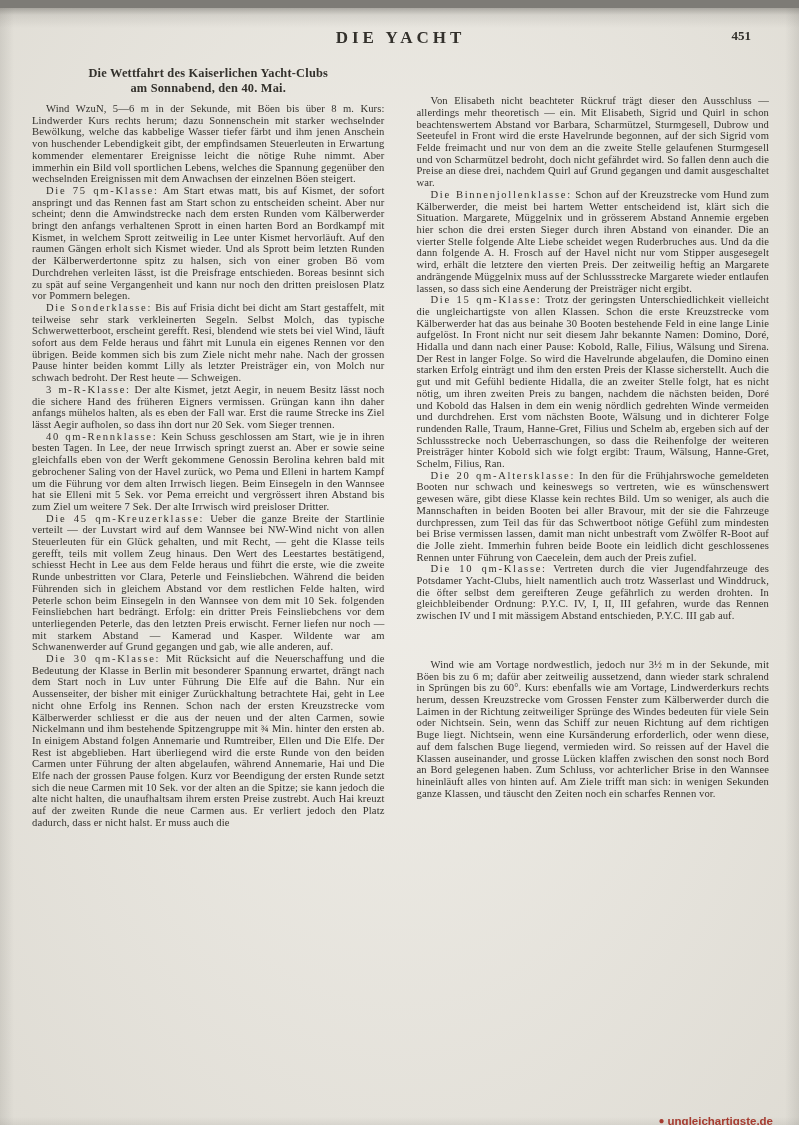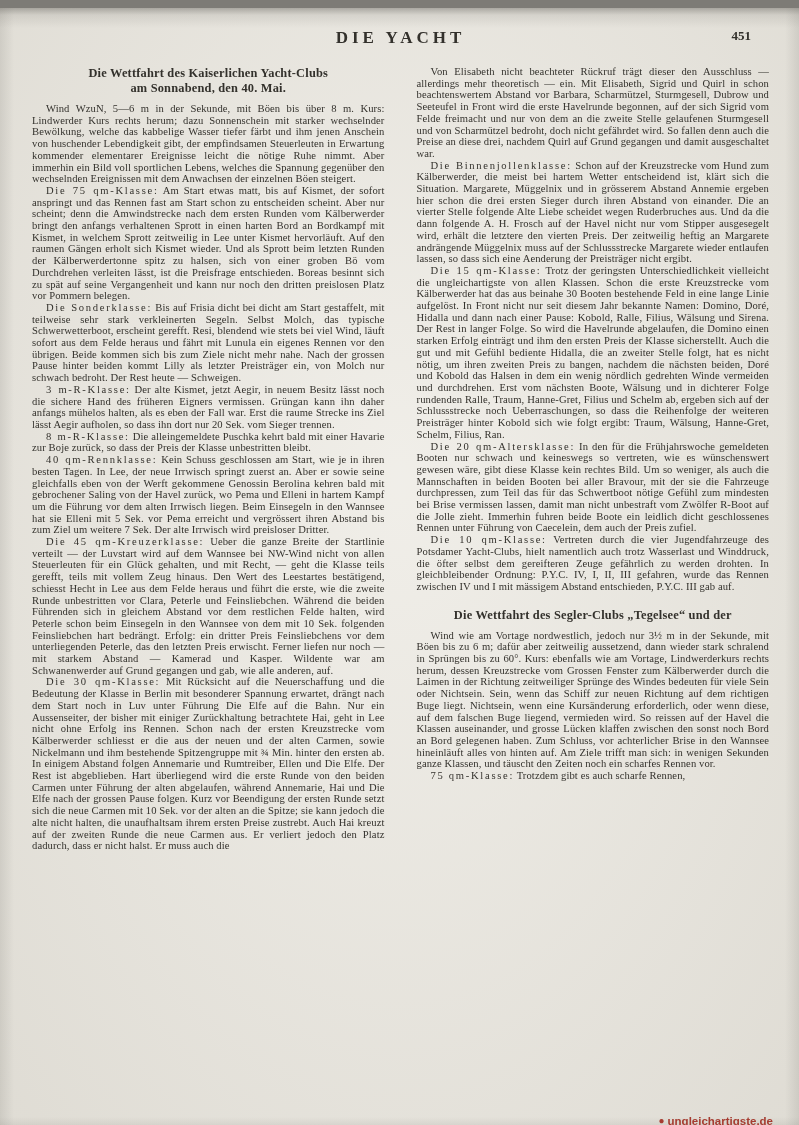--- a/index.html
+++ b/index.html
@@ -42,20 +42,21 @@
   .masthead .pagenum {
     position: absolute;
     right: 18px;
     top: 8px;
     font-size: 13px;
     font-weight: bold;
   }
   .columns {
     display: flex;
     gap: 32px;
+    align-items: center;
   }
   .col {
     flex: 1 1 0;
     text-align: justify;
     font-size: 10.6px;
     line-height: 11.7px;
     letter-spacing: 0.1px;
   }
   h2.art-title {
     margin: 0 0 7px 0;
@@ -110,38 +111,36 @@
 
     <div class="col">
       <h2 class="art-title">
         <span>Die Wettfahrt des Kaiserlichen Yacht-Clubs</span><br>
         <span>am Sonnabend, den 40. Mai.</span>
       </h2>
       <p class="para"><span>Wind WzuN, 5—6 m in der Sekunde, mit Böen bis über 8 m. Kurs: Lindwerder Kurs rechts herum; dazu Sonnenschein mit starker wechselnder Bewölkung, welche das kabbelige Wasser tiefer färbt und ihm jenen Anschein von huschender Lebendigkeit gibt, der empfindsamen Steuerleuten in Erwartung kommender elementarer Ereignisse leicht die nötige Ruhe nimmt. Aber immerhin ein Bild voll sportlichen Lebens, welches die Spannung gegenüber den wechselnden Ereignissen mit dem Anwachsen der einzelnen Böen steigert.</span></p>
       <p class="para"><span class="lead">Die 75 qm-Klasse:</span><span> Am Start etwas matt, bis auf Kismet, der sofort anspringt und das Rennen fast am Start schon zu entscheiden scheint. Aber nur scheint; denn die Amwindstrecke nach dem ersten Runden vom Kälberwerder bringt den anfangs verhaltenen Sprott in einen harten Bord an Bordkampf mit Kismet, in welchem Sprott zeitweilig in Lee unter Kismet hervorläuft. Auf den raumen Gängen erholt sich Kismet wieder. Und als Sprott beim letzten Runden der Kälberwerdertonne spitz zu halsen, sich von einer groben Bö vom Durchdrehen verleiten lässt, ist die Preisfrage entschieden. Boreas besinnt sich zu spät auf seine Vergangenheit und kann nur noch den dritten preislosen Platz vor Pommern belegen.</span></p>
       <p class="para"><span class="lead">Die Sonderklasse:</span><span> Bis auf Frisia dicht bei dicht am Start gestaffelt, mit teilweise sehr stark verkleinerten Segeln. Selbst Molch, das typische Schwerwetterboot, erscheint gerefft. Resi, blendend wie stets bei viel Wind, läuft sofort aus dem Felde heraus und fährt mit Lunula ein eigenes Rennen vor den übrigen. Beide kommen sich bis zum Ziele nicht mehr nahe. Nach der grossen Pause hinter beiden kommt Lilly als letzter Preisträger ein, von Molch nur schwach bedroht. Der Rest heute — Schweigen.</span></p>
       <p class="para"><span class="lead">3 m-R-Klasse:</span><span> Der alte Kismet, jetzt Aegir, in neuem Besitz lässt noch die sichere Hand des früheren Eigners vermissen. Grüngan kann ihn daher anfangs mühelos halten, als es eben der Fall war. Erst die raume Strecke ins Ziel lässt Aegir aufholen, so dass ihn dort nur 20 Sek. vom Sieger trennen.</span></p>
-      <p class="para"><span class="lead">8 m-R-Klasse:</span><span> Die alleingemeldete Puschka kehrt bald mit einer Havarie zur Boje zurück, so dass der Preis der Klasse unbestritten bleibt.</span></p>
       <p class="para"><span class="lead">40 qm-Rennklasse:</span><span> Kein Schuss geschlossen am Start, wie je in ihren besten Tagen. In Lee, der neue Irrwisch springt zuerst an. Aber er sowie seine gleichfalls eben von der Werft gekommene Genossin Berolina kehren bald mit gebrochener Saling von der Havel zurück, wo Pema und Elleni in hartem Kampf um die Führung vor dem alten Irrwisch liegen. Beim Einsegeln in den Wannsee hat sie Elleni mit 5 Sek. vor Pema erreicht und vergrössert ihren Abstand bis zum Ziel um weitere 7 Sek. Der alte Irrwisch wird preisloser Dritter.</span></p>
       <p class="para"><span class="lead">Die 45 qm-Kreuzerklasse:</span><span> Ueber die ganze Breite der Startlinie verteilt — der Luvstart wird auf dem Wannsee bei NW-Wind nicht von allen Steuerleuten für ein Glück gehalten, und mit Recht, — geht die Klasse teils gerefft, teils mit vollem Zeug hinaus. Den Wert des Leestartes bestätigend, schiesst Hecht in Lee aus dem Felde heraus und führt die erste, wie die zweite Runde unbestritten vor Clara, Peterle und Feinsliebchen. Während die beiden Führenden sich in gleichem Abstand vor dem restlichen Felde halten, wird Peterle schon beim Einsegeln in den Wannsee von dem mit 10 Sek. folgenden Feinsliebchen hart bedrängt. Erfolg: ein dritter Preis Feinsliebchens vor dem unterliegenden Peterle, das den letzten Preis erwischt. Ferner liefen nur noch — mit starkem Abstand — Kamerad und Kasper. Wildente war am Schwanenwerder auf Grund gegangen und gab, wie alle anderen, auf.</span></p>
       <p class="para"><span class="lead">Die 30 qm-Klasse:</span><span> Mit Rücksicht auf die Neuerschaffung und die Bedeutung der Klasse in Berlin mit besonderer Spannung erwartet, drängt nach dem Start noch in Luv unter Führung Die Elfe auf die Bahn. Nur ein Aussenseiter, der bisher mit einiger Zurückhaltung betrachtete Hai, geht in Lee nicht ohne Erfolg ins Rennen. Schon nach der ersten Kreuzstrecke vom Kälberwerder schliesst er die aus der neuen und der alten Carmen, sowie Nickelmann und ihm bestehende Spitzengruppe mit ¾ Min. hinter den ersten ab. In einigem Abstand folgen Annemarie und Rumtreiber, Ellen und Die Elfe. Der Rest ist abgeblieben. Hart überliegend wird die erste Runde von den beiden Carmen unter Führung der alten abgelaufen, während Annemarie, Hai und Die Elfe nach der grossen Pause folgen. Kurz vor Beendigung der ersten Runde setzt sich die neue Carmen mit 10 Sek. vor der alten an die Spitze; sie kann jedoch die alte nicht halten, die unaufhaltsam ihrem ersten Preise zustrebt. Auch Hai kreuzt auf der zweiten Runde die neue Carmen aus. Er verliert jedoch den Platz dadurch, dass er nicht halst. Er muss auch die</span></p>
     </div>
 
     <div class="col">
       <p class="para"><span>Von Elisabeth nicht beachteter Rückruf trägt dieser den Ausschluss — allerdings mehr theoretisch — ein. Mit Elisabeth, Sigrid und Quirl in schon beachtenswertem Abstand vor Barbara, Scharmützel, Sturmgesell, Dubrow und Seeteufel in Front wird die erste Havelrunde begonnen, auf der sich Sigrid vom Felde freimacht und nur von dem an die zweite Stelle gelaufenen Sturmgesell und von Scharmützel bedroht, doch nicht gefährdet wird. So fallen denn auch die Preise an diese drei, nachdem Quirl auf Grund gegangen und damit ausgeschaltet war.</span></p>
       <p class="para"><span class="lead">Die Binnenjollenklasse:</span><span> Schon auf der Kreuzstrecke vom Hund zum Kälberwerder, die meist bei hartem Wetter entscheidend ist, klärt sich die Situation. Margarete, Müggelnix und in grösserem Abstand Annemie ergeben hier schon die drei ersten Sieger durch ihren Abstand von einander. Die an vierter Stelle folgende Alte Liebe scheidet wegen Ruderbruches aus. Und da die dann folgende A. H. Frosch auf der Havel nicht nur vom Stipper ausgesegelt wird, erhält die letztere den vierten Preis. Der zeitweilig heftig an Margarete andrängende Müggelnix muss auf der Schlussstrecke Margarete wieder entlaufen lassen, so dass sich eine Aenderung der Preisträger nicht ergibt.</span></p>
       <p class="para"><span class="lead">Die 15 qm-Klasse:</span><span> Trotz der geringsten Unterschiedlichkeit vielleicht die ungleichartigste von allen Klassen. Schon die erste Kreuzstrecke vom Kälberwerder hat das aus beinahe 30 Booten bestehende Feld in eine lange Linie aufgelöst. In Front nicht nur seit diesem Jahr bekannte Namen: Domino, Doré, Hidalla und dann nach einer Pause: Kobold, Ralle, Filius, Wälsung und Sirena. Der Rest in langer Folge. So wird die Havelrunde abgelaufen, die Domino einen starken Erfolg einträgt und ihm den ersten Preis der Klasse sicherstellt. Auch die gut und mit Gefühl bediente Hidalla, die an zweiter Stelle folgt, hat es nicht nötig, um ihren zweiten Preis zu bangen, nachdem die nächsten beiden, Doré und Kobold das Halsen in dem ein wenig nördlich gedrehten Winde vermeiden und durchdrehen. Erst vom nächsten Boote, Wälsung und in dichterer Folge rundenden Ralle, Traum, Hanne-Gret, Filius und Schelm ab, ergeben sich auf der Schlussstrecke noch Ueberraschungen, so dass die Reihenfolge der weiteren Preisträger hinter Kobold sich wie folgt ergibt: Traum, Wälsung, Hanne-Gret, Schelm, Filius, Ran.</span></p>
       <p class="para"><span class="lead">Die 20 qm-Altersklasse:</span><span> In den für die Frühjahrswoche gemeldeten Booten nur schwach und keineswegs so vertreten, wie es wünschenswert gewesen wäre, gibt diese Klasse kein rechtes Bild. Um so weniger, als auch die Mannschaften in beiden Booten bei aller Bravour, mit der sie die Fahrzeuge durchpressen, zum Teil das für das Schwertboot nötige Gefühl zum mindesten bei Brise vermissen lassen, damit man nicht unbestraft vom Zwölfer R-Boot auf die Jolle zieht. Immerhin fuhren beide Boote ein leidlich dicht geschlossenes Rennen unter Führung von Caecelein, dem auch der Preis zufiel.</span></p>
       <p class="para"><span class="lead">Die 10 qm-Klasse:</span><span> Vertreten durch die vier Jugendfahrzeuge des Potsdamer Yacht-Clubs, hielt namentlich auch trotz Wasserlast und Winddruck, die öfter selbst dem gereifteren Zeuge gefährlich zu werden drohten. In gleichbleibender Ordnung: P.Y.C. IV, I, II, III gefahren, wurde das Rennen zwischen IV und I mit mässigem Abstand entschieden, P.Y.C. III gab auf.</span></p>
 
       <h2 class="art-title second">
-        <span>Die Wettfahrt des Segler-Clubs „Tegelsee“ und der</span><br>
+        <br>
       </h2>
       <p class="para"><span>Wind wie am Vortage nordwestlich, jedoch nur 3½ m in der Sekunde, mit Böen bis zu 6 m; dafür aber zeitweilig aussetzend, dann wieder stark schralend in Sprüngen bis zu 60°. Kurs: ebenfalls wie am Vortage, Lindwerderkurs rechts herum, dessen Kreuzstrecke vom Grossen Fenster zum Kälberwerder durch die Laimen in der Richtung zeitweiliger Sprünge des Windes bedeuten für viele Sein oder Nichtsein. Sein, wenn das Schiff zur neuen Richtung auf dem richtigen Buge liegt. Nichtsein, wenn eine Kursänderung erforderlich, oder wenn diese, auf dem falschen Buge liegend, vermieden wird. So reissen auf der Havel die Klassen auseinander, und grosse Lücken klaffen zwischen den sonst noch Bord an Bord gelegenen haben. Zum Schluss, vor achterlicher Brise in den Wannsee hineinläuft alles von hinten auf. Am Ziele trifft man sich: in wenigen Sekunden ganze Klassen, und täuscht den Zeiten noch ein scharfes Rennen vor.</span></p>
-      <p class="para"><span class="lead">75 qm-Klasse:</span><span> Trotzdem gibt es auch scharfe Rennen,</span></p>
     </div>
 
   </div>
 
   <div class="watermark">
     <span class="dot">●</span><span>ungleichartigste.de</span>
   </div>
 
 </div>
 

